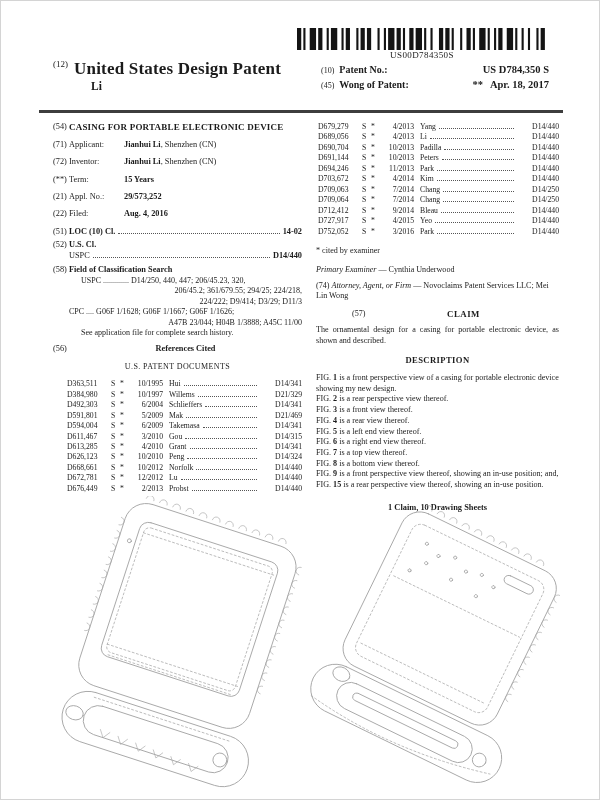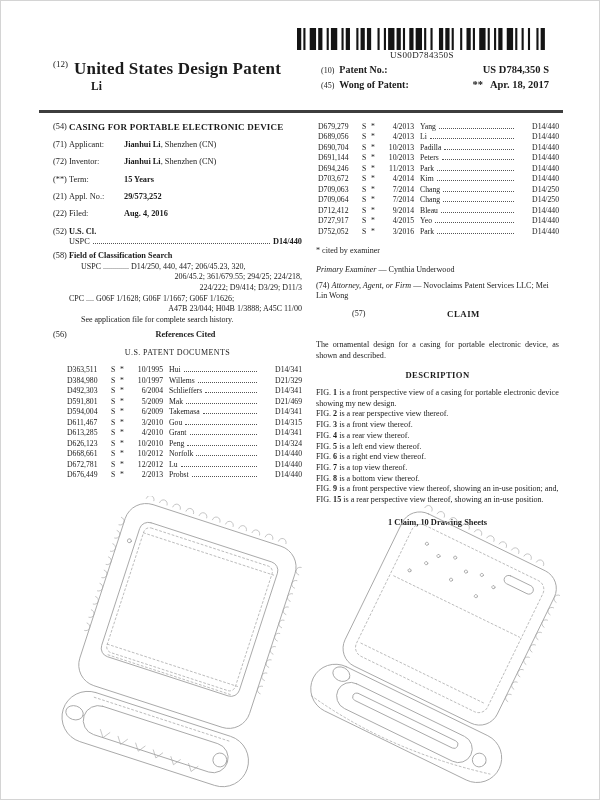--- a/index.html
+++ b/index.html
@@ -57,21 +57,21 @@
   .r-no { width:44px; flex:none; }
   .r-kind { width:9px; flex:none; }
   .r-star { width:9px; flex:none; }
   .r-date { width:34px; flex:none; text-align:right; }
   .r-name { flex:none; margin-left:6px; white-space:nowrap; }
   .r-cls { width:42px; flex:none; text-align:right; }
 
   .cited { margin:9px 0 8px; }
   .para { margin-bottom:5px; }
   .attorney { margin-bottom:2px; }
-  .claim-head-row { display:flex; margin:7px 0 20px;padding-left:36px; }
+  .claim-head-row { display:flex; margin:7px 0 5px;padding-left:36px; }
   .claim-head { flex:1; text-align:center; font-weight:bold; font-size:8.8px; letter-spacing:0.5px; }
   .claim-text { text-align:justify; }
   .desc-head { text-align:center; font-weight:bold; font-size:8.6px; letter-spacing:0.4px; margin:8px 0 7px; }
   .fig-n { font-weight:bold; }
   .sheets { text-align:center; font-weight:bold; font-size:8.4px; margin-top:11px; }
 
   
   .drawings { position:absolute; left:0; top:493px; width:600px; height:307px; }
   .fig1 { position:absolute; left:58px; top:2px; width:248px; height:300px; }
   .fig2 { position:absolute; left:300px; top:2px; width:266px; height:300px; }
@@ -171,20 +171,28 @@
         <span class="e-code">(**)</span>
         <span class="e-body"><span class="e-lbl">Term:</span><span class="b">15 Years</span></span>
       </div>
       <div class="entry">
         <span class="e-code">(21)</span>
         <span class="e-body"><span class="e-lbl">Appl. No.:</span><span class="b">29/573,252</span></span>
       </div>
       <div class="entry">
         <span class="e-code">(22)</span>
         <span class="e-body"><span class="e-lbl">Filed:</span><span class="b">Aug. 4, 2016</span></span>
+      </div>
+      <div class="entry" style="margin-bottom:3px;">
+        <span class="e-code">(51)</span>
+        <span class="e-body lead-row">
+            <span class="b">LOC (10) Cl.</span>
+            <span class="leader"></span>
+            <span class="b">14-02</span>
+          </span>
       </div>
       <div class="entry" style="margin-bottom:3px;">
         <span class="e-code">(52)</span>
         <span class="e-body">
           <div class="b">U.S. Cl.</div>
           <div class="lead-row">
               <span>USPC</span>
               <span class="leader"></span>
               <span class="b">D14/440</span>
             </div>

